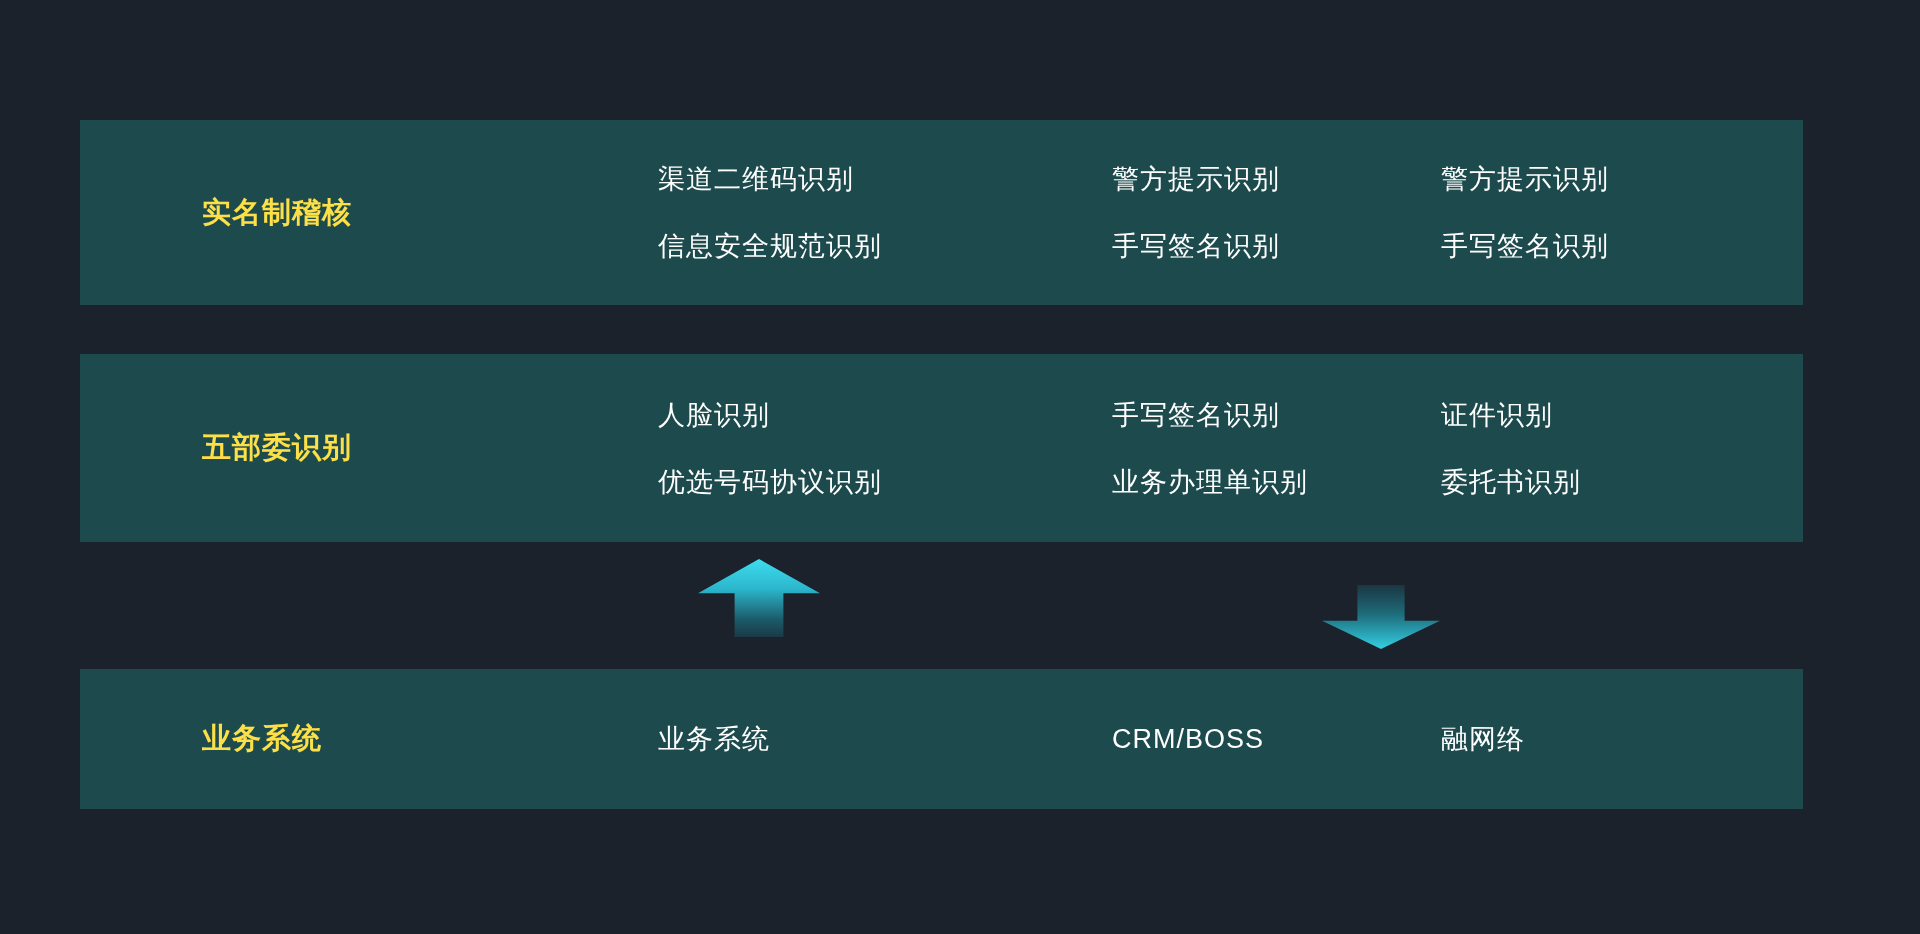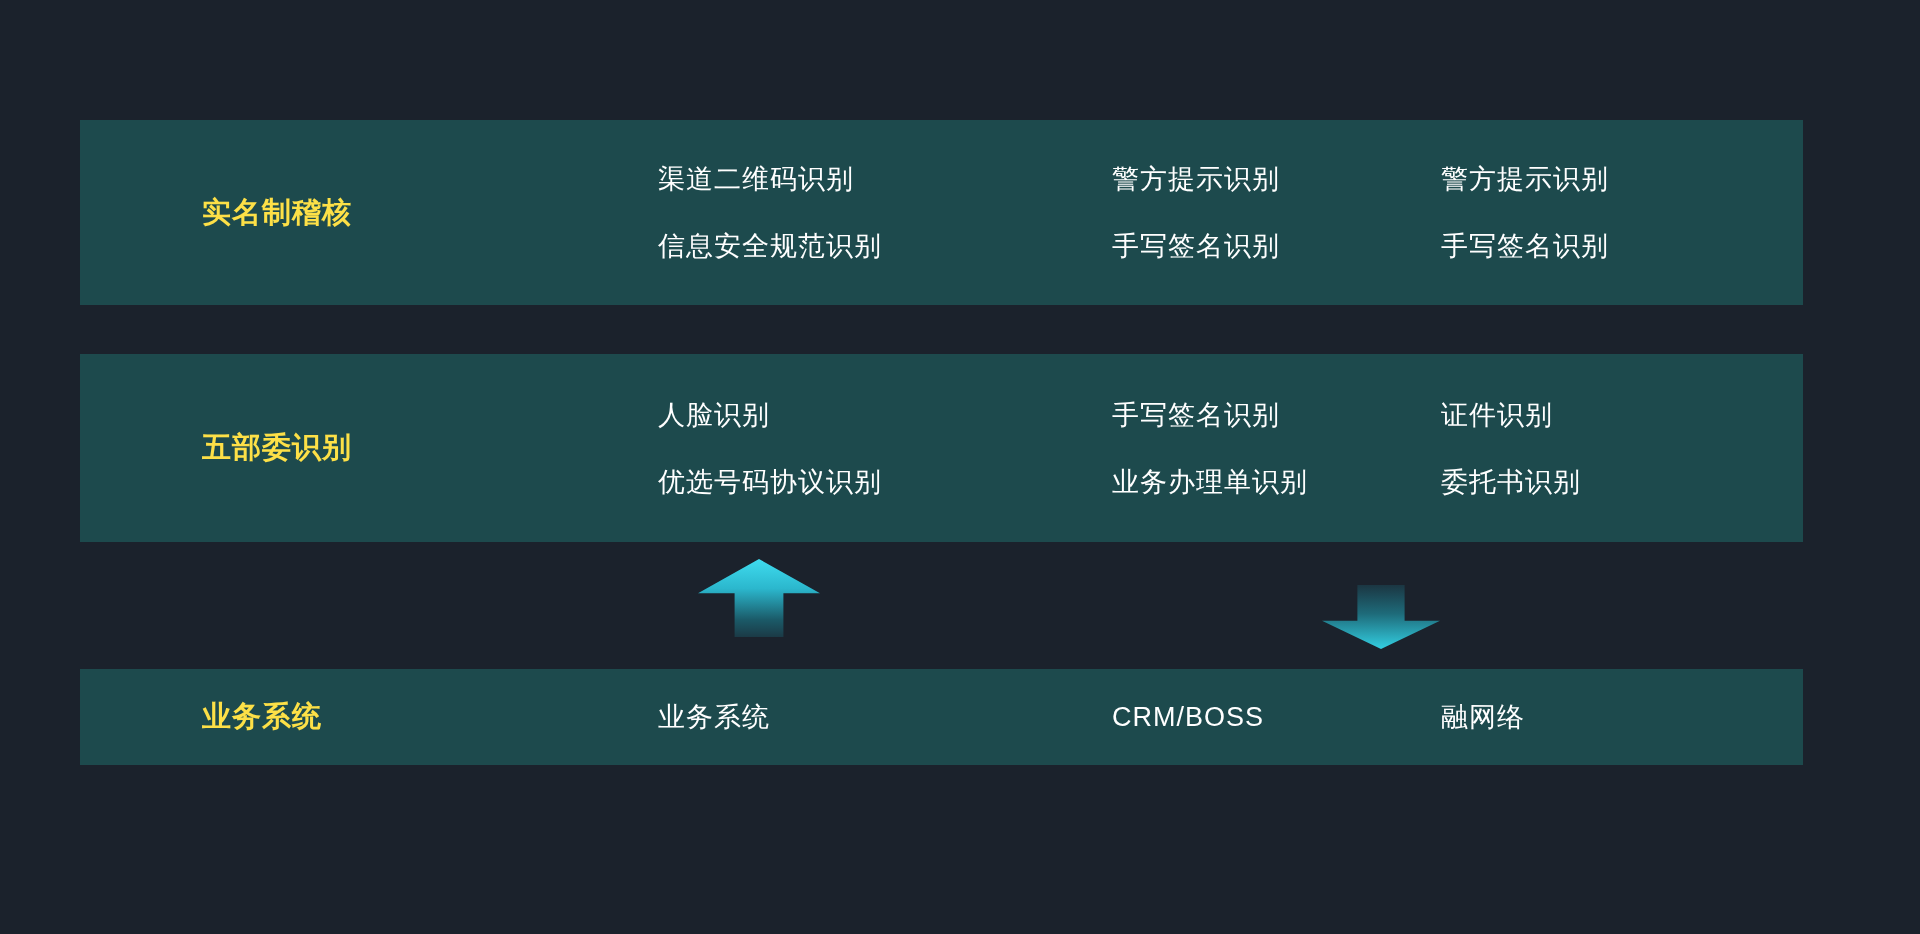--- a/index.html
+++ b/index.html
@@ -18,21 +18,21 @@
     background: #1b222c;
   }
   .band {
     position: absolute;
     left: 80px;
     width: 1723px;
     background: #1d4a4d;
   }
   .band-1 { top: 120px; height: 185px; }
   .band-2 { top: 354px; height: 188px; }
-  .band-3 { top: 669px; height: 96px; }
+  .band-3 { top: 669px; height: 140px; }
 
   .band-label {
     position: absolute;
     left: 122px;
     top: 50%;
     transform: translateY(-50%);
     color: #fde047;
     font-size: 29px;
     font-weight: 600;
     letter-spacing: 1px;

